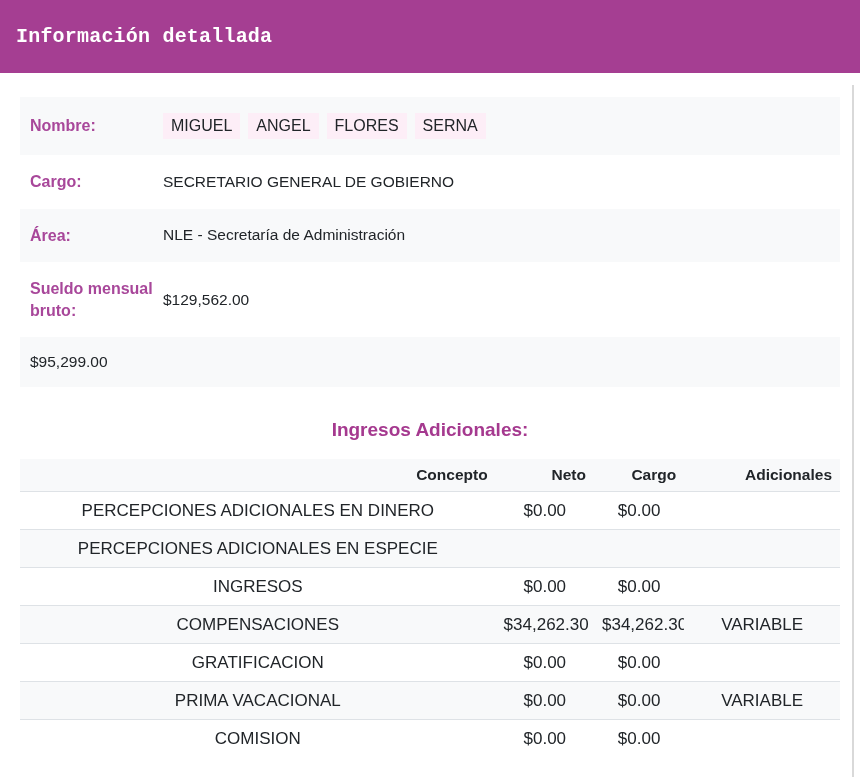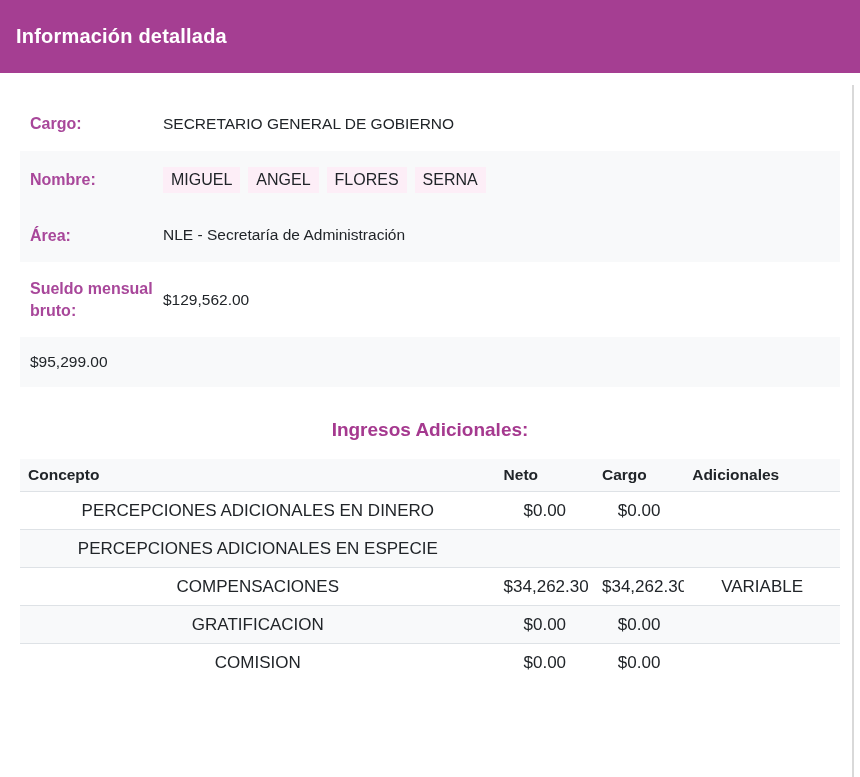--- a/index.html
+++ b/index.html
@@ -25,20 +25,21 @@
     align-items: center;
     padding: 0 16px;
     box-sizing: border-box;
   }
   .modal-header h1 {
     margin: 0;
     font-size: 20px;
     font-weight: bold;
     color: #ffffff;
     letter-spacing: 0.2px;
+    font-family: Liberation Mono, monospace;
   }
   
   .details {
     margin: 24px 20px 0 20px;
   }
   .detail-row {
     display: flex;
     align-items: center;
     padding: 16px 10px;
     box-sizing: border-box;
@@ -76,21 +77,21 @@
     width: 820px;
     margin: 18px 20px 0 20px;
     border-collapse: collapse;
     table-layout: fixed;
   }
   .income-table th {
     background: #f8f9fa;
     font-size: 15.5px;
     font-weight: bold;
     color: #212529;
-    text-align: left;
+    text-align: right;
     padding: 7px 8px;
     border-bottom: 1px solid #dee2e6;
   }
   .income-table td {
     font-size: 17px;
     color: #212529;
     text-align: center;
     padding: 8px 8px;
     border-top: 1px solid #dee2e6;
     height: 21px;
@@ -117,36 +118,36 @@
 </head>
 <body>
 
 <div class="page">
 
   <div class="modal-header">
     <h1>Información detallada</h1>
   </div>
 
   <div class="details">
-
-    <div class="detail-row">
-      <div class="detail-label">Cargo:</div>
-      <div class="detail-value">SECRETARIO GENERAL DE GOBIERNO</div>
-    </div>
 
     <div class="detail-row striped">
       <div class="detail-label">Nombre:</div>
       <div class="detail-value chips">
         <span class="chip">MIGUEL</span>
         <span class="chip">ANGEL</span>
         <span class="chip">FLORES</span>
         <span class="chip">SERNA</span>
       </div>
     </div>
 
+    <div class="detail-row">
+      <div class="detail-label">Cargo:</div>
+      <div class="detail-value">SECRETARIO GENERAL DE GOBIERNO</div>
+    </div>
+
     <div class="detail-row striped">
       <div class="detail-label">Área:</div>
       <div class="detail-value">NLE - Secretaría de Administración</div>
     </div>
 
     <div class="detail-row">
       <div class="detail-label">Sueldo mensual bruto:</div>
       <div class="detail-value">$129,562.00</div>
     </div>
 
@@ -180,32 +181,44 @@
         <td>$0.00</td>
         <td></td>
       </tr>
       <tr>
         <td>PERCEPCIONES ADICIONALES EN ESPECIE</td>
         <td></td>
         <td></td>
         <td></td>
       </tr>
       <tr>
+        <td>INGRESOS</td>
+        <td>$0.00</td>
+        <td>$0.00</td>
+        <td></td>
+      </tr>
+      <tr>
         <td>COMPENSACIONES</td>
         <td>$34,262.30</td>
         <td>$34,262.30</td>
         <td>VARIABLE</td>
       </tr>
       <tr>
         <td>GRATIFICACION</td>
         <td>$0.00</td>
         <td>$0.00</td>
         <td></td>
       </tr>
       <tr>
+        <td>PRIMA VACACIONAL</td>
+        <td>$0.00</td>
+        <td>$0.00</td>
+        <td>VARIABLE</td>
+      </tr>
+      <tr>
         <td>COMISION</td>
         <td>$0.00</td>
         <td>$0.00</td>
         <td></td>
       </tr>
     </tbody>
   </table>
 
   <div class="scroll-line"></div>
 

